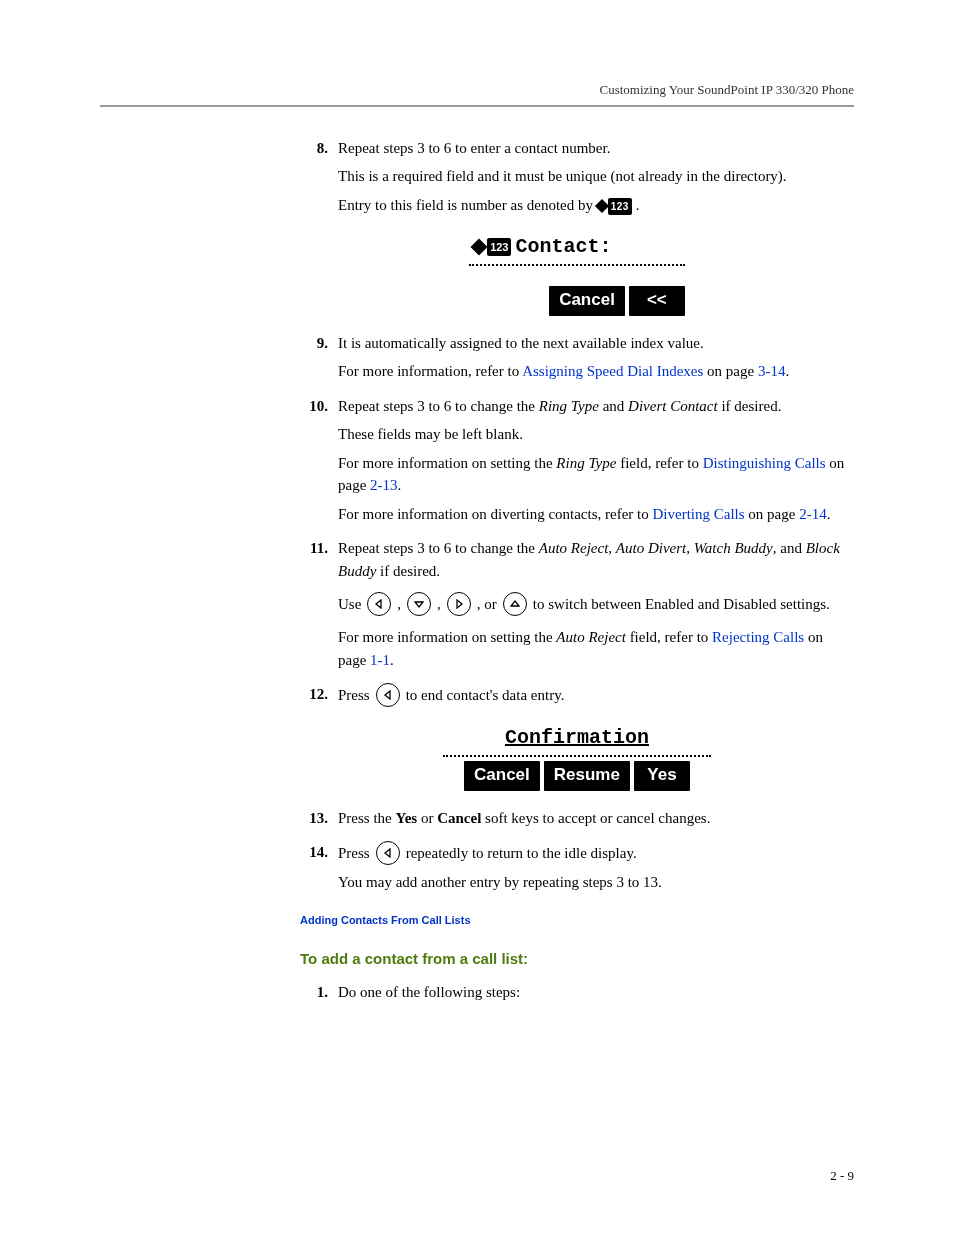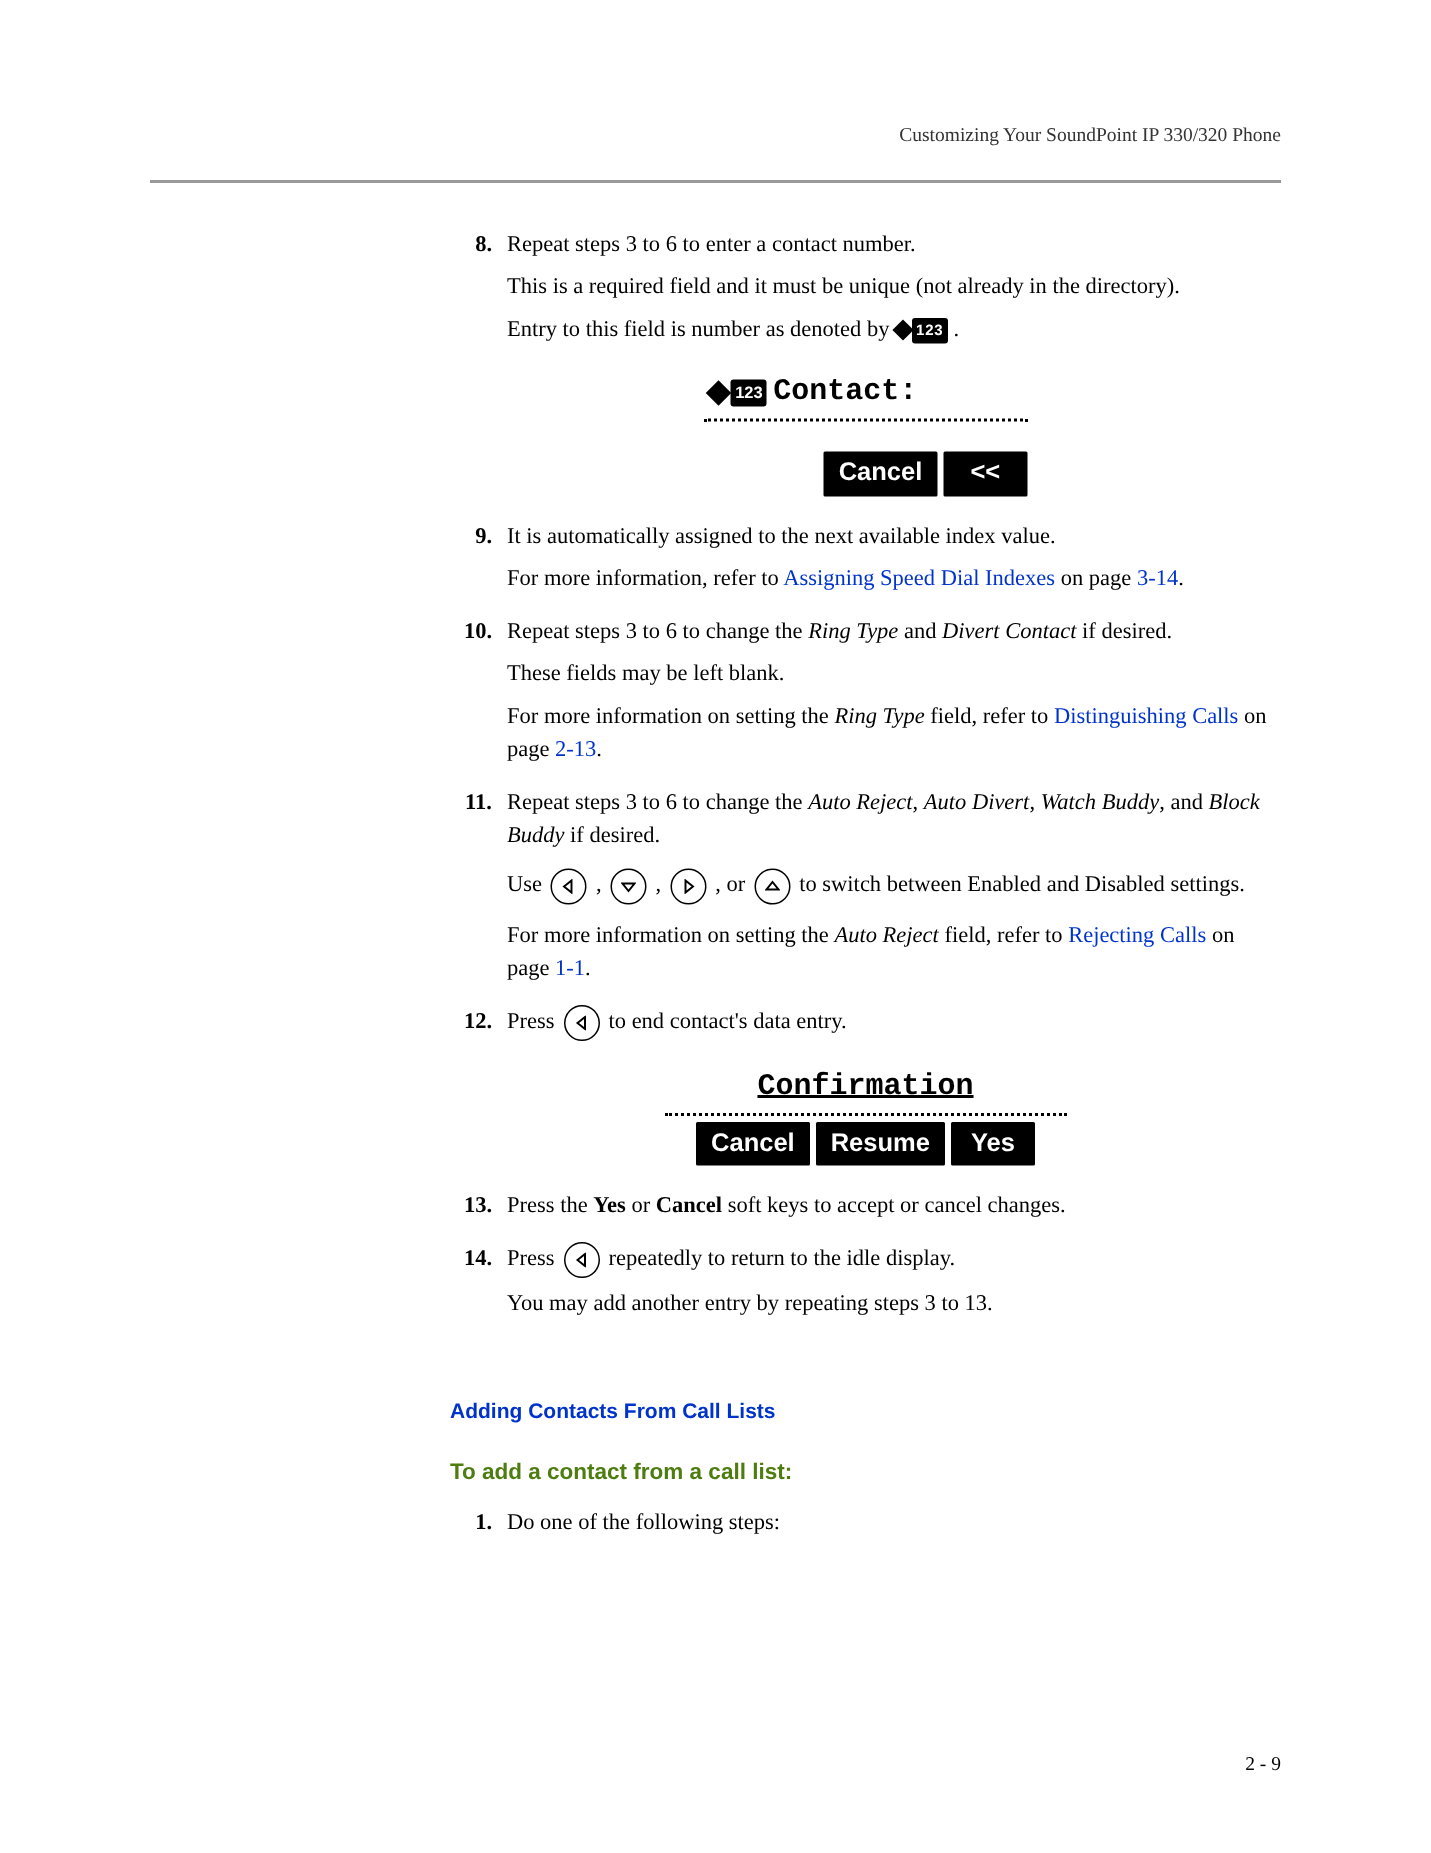--- a/index.html
+++ b/index.html
@@ -15,21 +15,21 @@
     width: 954px;
     height: 1235px;
     position: relative;
     box-sizing: border-box;
     padding: 80px 100px 40px 100px;
   }
   .header-region {
     text-align: right;
     font-size: 13px;
     color: #333;
-    margin-bottom: 20px;
+    margin-bottom: 5px;
   }
   .header-rule {
     border: none;
     border-top: 2px solid #999;
     margin: 0 0 30px 0;
   }
   .content {
     margin-left: 200px;
   }
   .step {
@@ -146,22 +146,22 @@
     margin: 0 2px;
   }
   .arrow-btn svg {
     width: 10px;
     height: 10px;
   }
   .section-heading {
     color: #0033cc;
     font-family: "Trebuchet MS", Arial, sans-serif;
     font-weight: bold;
-    font-size: 14px;
-    margin-top: 44px;
+    font-size: 11px;
+    margin-top: 12px;
     margin-bottom: 20px;
   }
   .sub-heading {
     font-family: "Trebuchet MS", Arial, sans-serif;
     font-weight: bold;
     font-size: 15px;
     color: #4d7c0f;
     margin-bottom: 10px;
   }
   .footer {
@@ -235,20 +235,23 @@
     <div class="step">
       <div class="step-num">10.</div>
       <div class="step-body">
         <p>
           <span>Repeat steps 3 to 6 to change the </span><span class="italic">Ring Type</span><span> and </span><span class="italic">Divert Contact</span><span> if desired.</span>
         </p>
         <p>These fields may be left blank.</p>
         <p>
           <span>For more information on setting the </span><span class="italic">Ring Type</span><span> field, refer to </span><span class="link">Distinguishing Calls</span><span> on page </span><span class="link">2-13</span><span>.</span>
         </p>
+        <p>
+          <span>For more information on diverting contacts, refer to </span><span class="link">Diverting Calls</span><span> on page </span><span class="link">2-14</span><span>.</span>
+        </p>
       </div>
     </div>
 
     <div class="step">
       <div class="step-num">11.</div>
       <div class="step-body">
         <p>
           <span>Repeat steps 3 to 6 to change the </span><span class="italic">Auto Reject</span><span>, </span><span class="italic">Auto Divert</span><span>, </span><span class="italic">Watch Buddy</span><span>, and </span><span class="italic">Block Buddy</span><span> if desired.</span>
         </p>
         <p class="inline-flex-wrap" style="margin-top:10px;">

